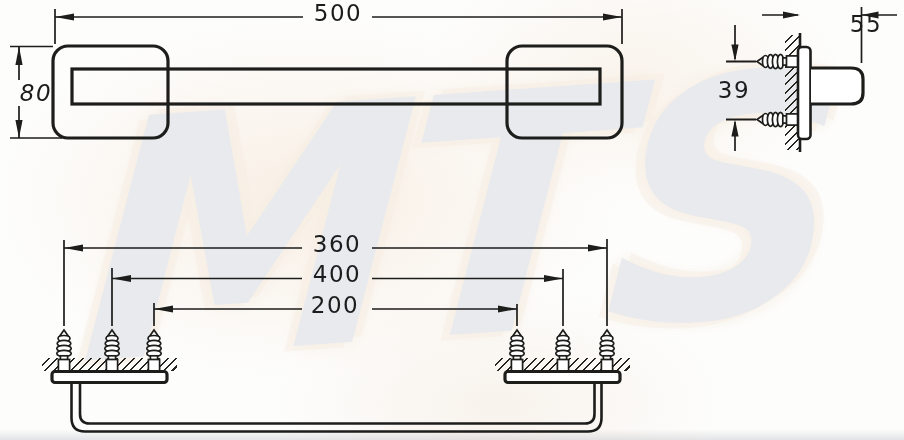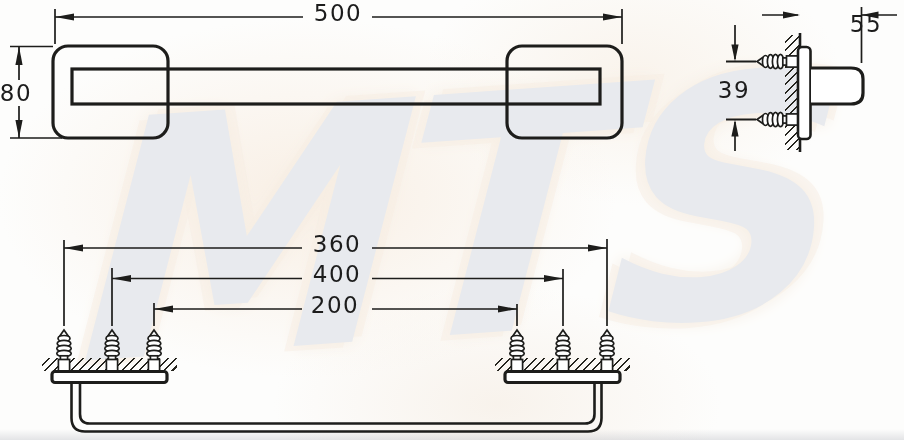--- a/index.html
+++ b/index.html
@@ -131,20 +131,20 @@
 
       <rect class="s3 wf" x="52" y="371.5" width="115" height="11" rx="3"></rect>
       <rect class="s3 wf" x="505" y="371.5" width="115" height="11" rx="3"></rect>
 
       <path class="s25" d="M71.5 382 V418 Q71.5 431.5 85 431.5 H588 Q601.5 431.5 601.5 418 V382"></path>
       <path class="s25" d="M80 382 V414 Q80 423.5 89.5 423.5 H585 Q594.5 423.5 594.5 414 V382"></path>
     </g>
   </svg>
 
   <div class="dim" style="left:338px;top:13px;">500</div>
-  <div class="dim" style="left:16px;top:93px;">80</div>
+  <div class="dim" style="left:36px;top:93px;font-style:italic;">80</div>
   <div class="dim" style="left:829px;top:24px;margin-left:37px;">55</div>
   <div class="dim" style="left:734px;top:90px;">39</div>
   <div class="dim" style="left:337px;top:244px;">360</div>
   <div class="dim" style="left:337px;top:274px;">400</div>
   <div class="dim" style="left:335px;top:305px;">200</div>
 
 </div>
 
 </body></html>

